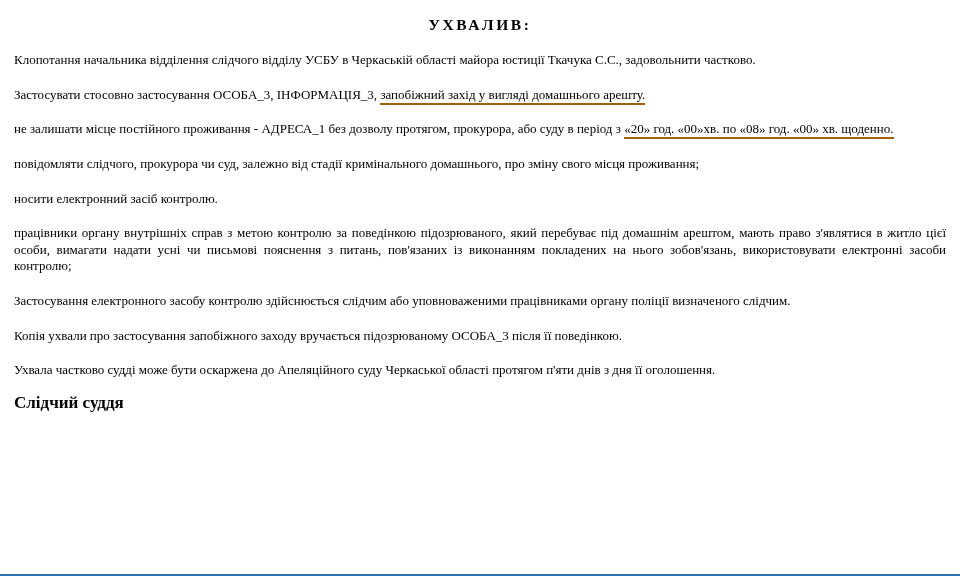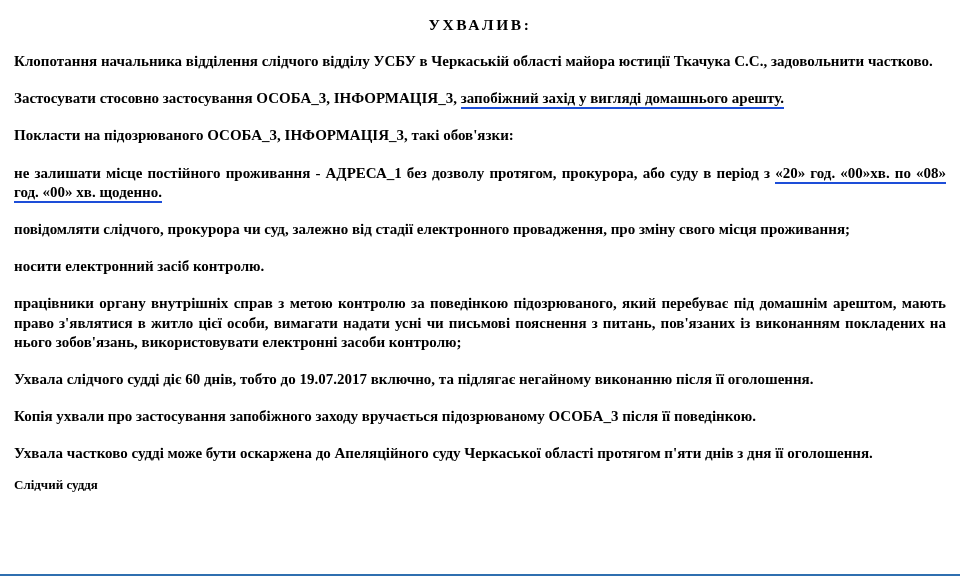--- a/index.html
+++ b/index.html
@@ -23,38 +23,37 @@
     padding: 10px 14px 4px 14px;
   }
   .doc-title {
     text-align: center;
     font-weight: bold;
     font-size: 15.5px;
     letter-spacing: 2.6px;
     margin: 6px 0 14px 0;
   }
   p.para {
-    font-size: 15px;
+    font-size: 13px;
     line-height: 1.28;
     margin: 18px 0 14px 0;
     text-align: justify;
     text-justify: inter-word;
-    font-weight: bold;
   }
   p.para:last-child {
     margin-bottom: 0;
   }
   .signature {
     font-weight: bold;
-    font-size: 13px;
+    font-size: 17px;
     margin-top: 10px;
   }
   .underline-red {
     text-decoration: none;
-    border-bottom: 2px solid #1d4ed8;
+    border-bottom: 2px solid #a16207;
     padding-bottom: 1px;
     box-decoration-break: clone;
     -webkit-box-decoration-break: clone;
   }
   .bottom-rule {
     position: absolute;
     left: 0;
     bottom: 0;
     width: 960px;
     height: 2px;
@@ -67,35 +66,34 @@
 <div class="page">
 
   <div class="doc-title">УХВАЛИВ:</div>
 
   <p class="para">Клопотання начальника відділення  слідчого відділу УСБУ в Черкаській області майора юстиції Ткачука С.С., задовольнити частково.</p>
 
   <p class="para">
     <span>Застосувати стосовно застосування ОСОБА_3, ІНФОРМАЦІЯ_3, </span><span class="underline-red">запобіжний захід у вигляді домашнього арешту.</span>
   </p>
 
-  <p class="para">Покласти на підозрюваного ОСОБА_3, ІНФОРМАЦІЯ_3, такі обов'язки:</p>
 
 
   <p class="para">
     <span>не залишати місце постійного проживання - АДРЕСА_1 без дозволу протягом, прокурора, або суду в період з </span><span class="underline-red">«20» год. «00»хв. по «08» год. «00» хв. щоденно.</span>
   </p>
 
-  <p class="para">повідомляти слідчого, прокурора чи суд, залежно від стадії електронного провадження, про зміну свого місця проживання;</p>
+  <p class="para">повідомляти слідчого, прокурора чи суд, залежно від стадії кримінального домашнього, про зміну свого місця проживання;</p>
 
   <p class="para">носити електронний засіб контролю.</p>
 
   <p class="para">працівники органу внутрішніх справ з метою контролю за поведінкою підозрюваного, який перебуває під домашнім арештом, мають право з'являтися в житло цієї особи, вимагати надати усні чи письмові пояснення з питань, пов'язаних із виконанням покладених на нього зобов'язань, використовувати електронні засоби контролю;</p>
 
+  <p class="para">Застосування електронного засобу контролю здійснюється слідчим або уповноваженими працівниками органу поліції визначеного слідчим.</p>
 
-  <p class="para">Ухвала слідчого судді діє 60 днів, тобто до 19.07.2017 включно, та підлягає негайному виконанню після її оголошення.</p>
 
   <p class="para">Копія ухвали про застосування запобіжного заходу вручається підозрюваному ОСОБА_3 після її поведінкою.</p>
 
   <p class="para">Ухвала частково судді може бути оскаржена до Апеляційного суду Черкаської області протягом п'яти днів з дня її оголошення.</p>
 
   <div class="signature">Слідчий суддя</div>
 
   <div class="bottom-rule"></div>
 </div>
 

